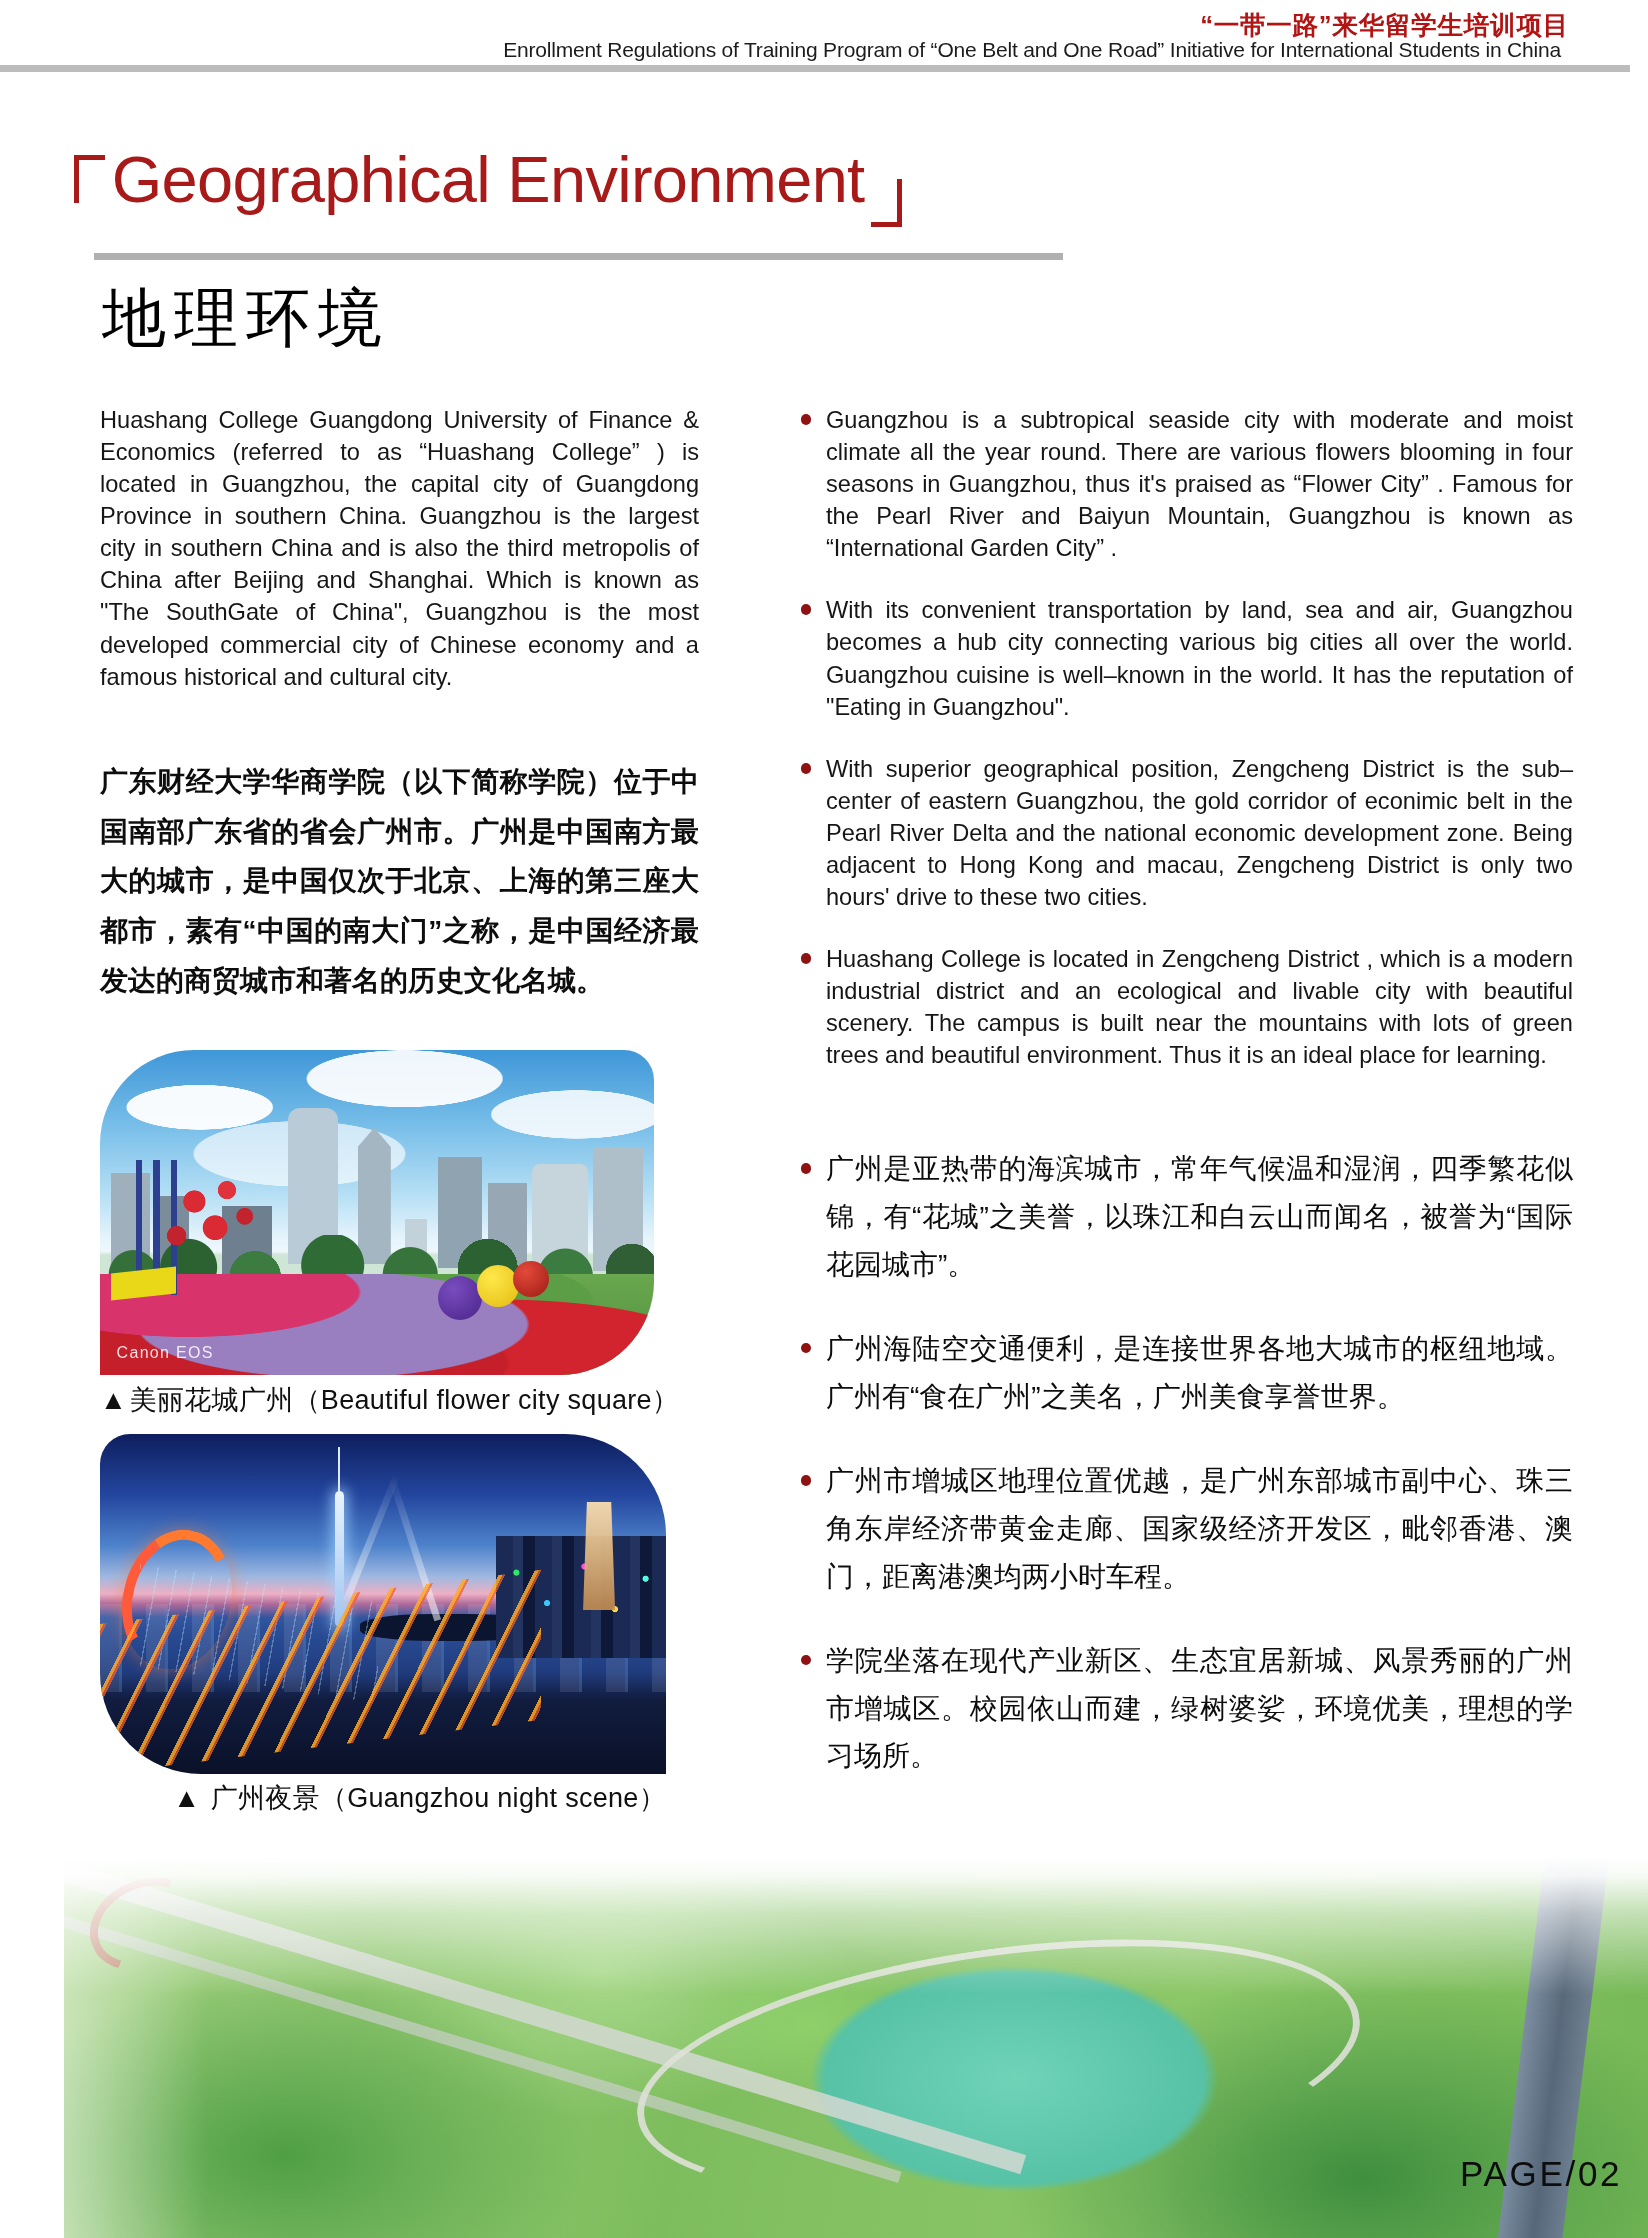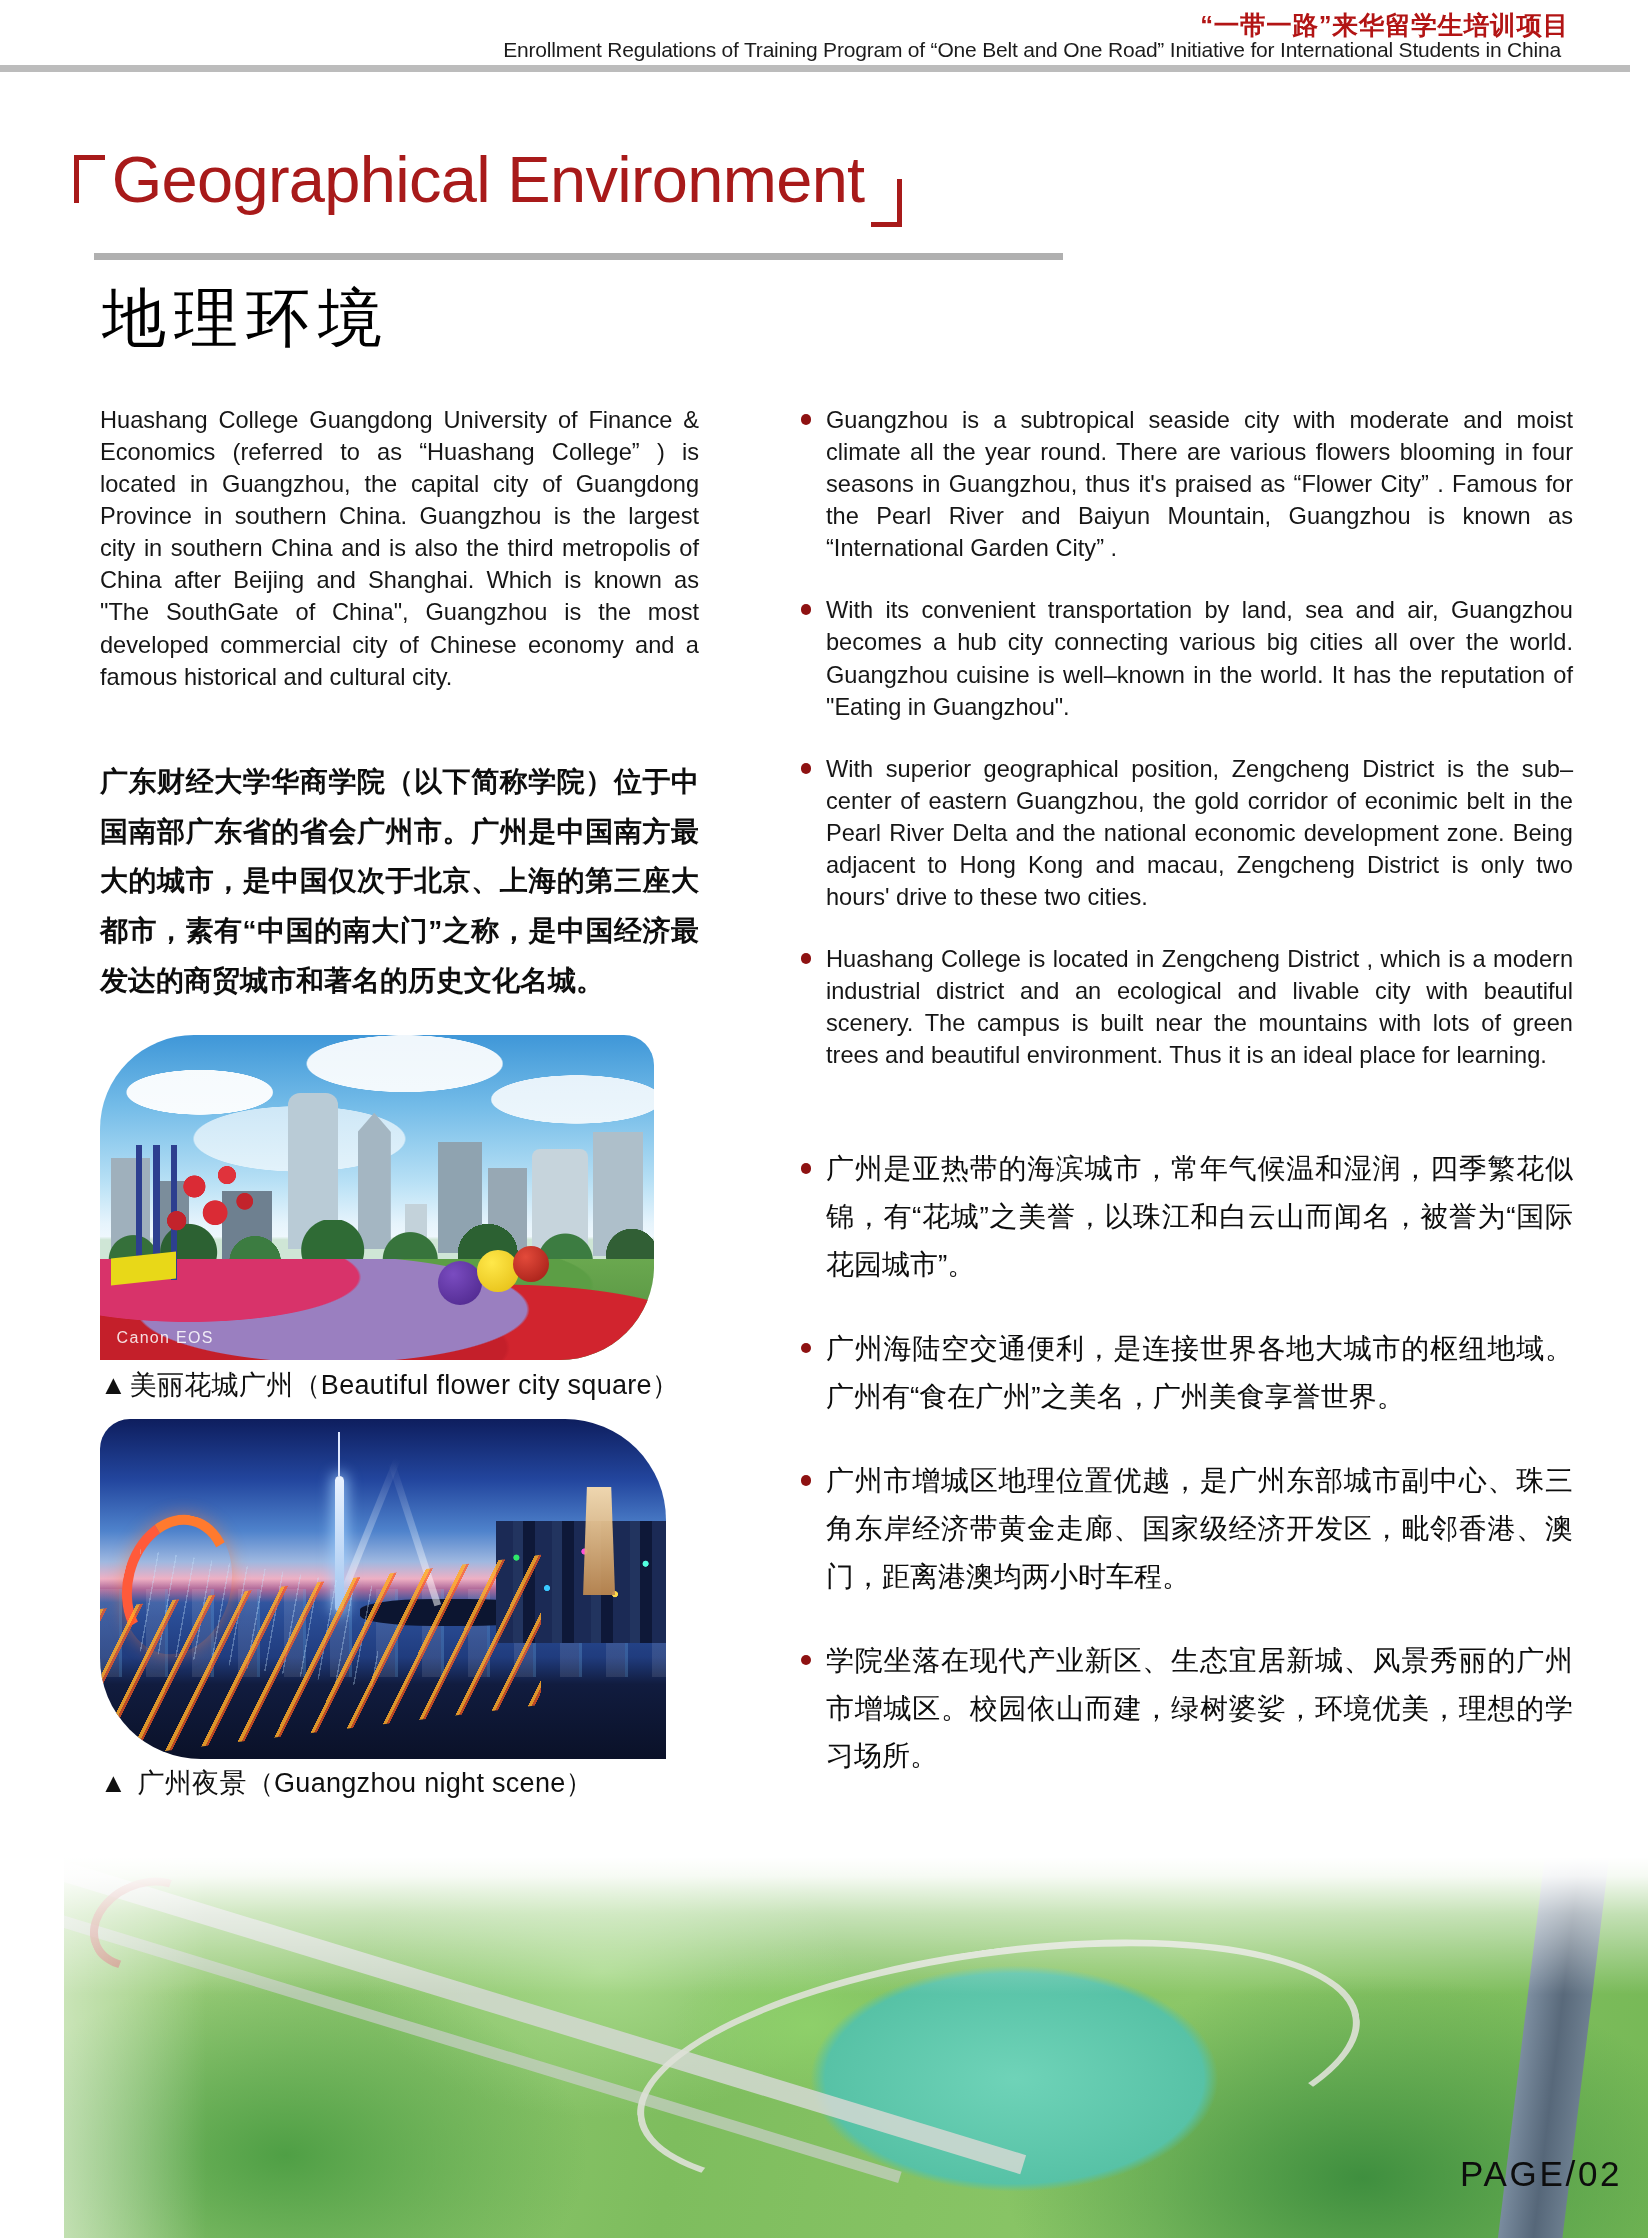--- a/index.html
+++ b/index.html
@@ -34,21 +34,21 @@
   .bullet { position:relative; padding-left:28px; text-align:justify; color:#161616; }
   .bullet .dot { position:absolute; left:2.7px; border-radius:50%; background:#8E1212; width:10.8px; height:10.8px; }
   .b-en { font-size:23.6px; line-height:1.36; margin-bottom:30px; }
   .b-en .dot { top:10px; }
   .b-zh { font-size:28px; line-height:1.7; font-weight:normal; margin-bottom:37px; color:#0d0d0d; }
   .b-zh .dot { top:17.5px; }
   .gap-section { height:44px; }
 
   
   .photo { position:relative; overflow:hidden; background:#789; }
-  .photo1 { margin-top:29px; width:554px; height:325px; border-radius:94px 30px 94px 0;
+  .photo1 { margin-top:44px; width:554px; height:325px; border-radius:94px 30px 94px 0;
             background:linear-gradient(180deg,#3f97d8 0%,#74bce8 22%,#b7e0f5 45%,#e6f4fc 58%,#eef7fd 62%,#cfe6d6 63%,#cfe6d6 100%); }
   .p1-clouds { position:absolute; inset:0 0 45% 0;
     background:
       radial-gradient(ellipse 121px 37px at 18% 32%, rgba(255,255,255,.95) 0 60%, transparent 61%),
       radial-gradient(ellipse 162px 47px at 55% 16%, rgba(255,255,255,.92) 0 60%, transparent 61%),
       radial-gradient(ellipse 141px 40px at 86% 36%, rgba(255,255,255,.85) 0 60%, transparent 61%),
       radial-gradient(ellipse 175px 54px at 36% 58%, rgba(255,255,255,.65) 0 60%, transparent 61%); }
   .p1-skyline { position:absolute; inset:0; }
   .bld { position:absolute; }
   .p1-trees { position:absolute; left:0; right:0; top:57%; height:22%;
@@ -111,21 +111,21 @@
       radial-gradient(circle at 52% 25%, #ff4fd8 0 2.7px, transparent 3.4px),
       radial-gradient(circle at 70% 60%, #ffd84a 0 2.7px, transparent 3.4px),
       radial-gradient(circle at 88% 35%, #52ffe0 0 2.7px, transparent 3.4px); }
   .p2-hightower { position:absolute; right:9%; top:20%; width:32px; height:32%; opacity:.92;
     background:linear-gradient(180deg,#ffe2b0,#c08a50); clip-path:polygon(12% 0,88% 0,100% 100%,0 100%); }
   .p2-trails { position:absolute; left:0; bottom:0; width:78%; height:44%; opacity:.9; transform:skewY(-7deg); transform-origin:left bottom;
     background:repeating-linear-gradient(118deg, rgba(255,170,40,.95) 0 3.4px, rgba(255,90,30,.8) 3.4px 6px, transparent 6px 32px); }
 
   .caption { margin-top:6.7px; font-size:27px; color:#101010; letter-spacing:0.3px; }
   .caption .tri { color:#101010; margin-right:2.7px; }
-  .caption2 { width:566px; text-align:left; }
+  .caption2 { width:566px; text-align:right; }
 
   
   .aerial { position:absolute; left:64px; right:0; top:1857px; bottom:0; overflow:hidden;
     background:
       radial-gradient(ellipse 364px 202px at 60% 58%, #6fd3b8 0%, #57c2a6 52%, rgba(87,194,166,0) 56%),
       radial-gradient(ellipse 216px 128px at 47% 44%, #8ed06a 0%, rgba(142,208,106,0) 62%),
       radial-gradient(ellipse 512px 290px at 82% 84%, #3f8f3f 0%, rgba(63,143,63,0) 70%),
       radial-gradient(ellipse 431px 263px at 14% 78%, #4f9f45 0%, rgba(79,159,69,0) 70%),
       radial-gradient(ellipse 350px 209px at 34% 30%, #a8d98a 0%, rgba(168,217,138,0) 70%),
       linear-gradient(100deg, #9fcf7e 0%, #7ebd5e 40%, #8cc768 70%, #76b856 100%); }

